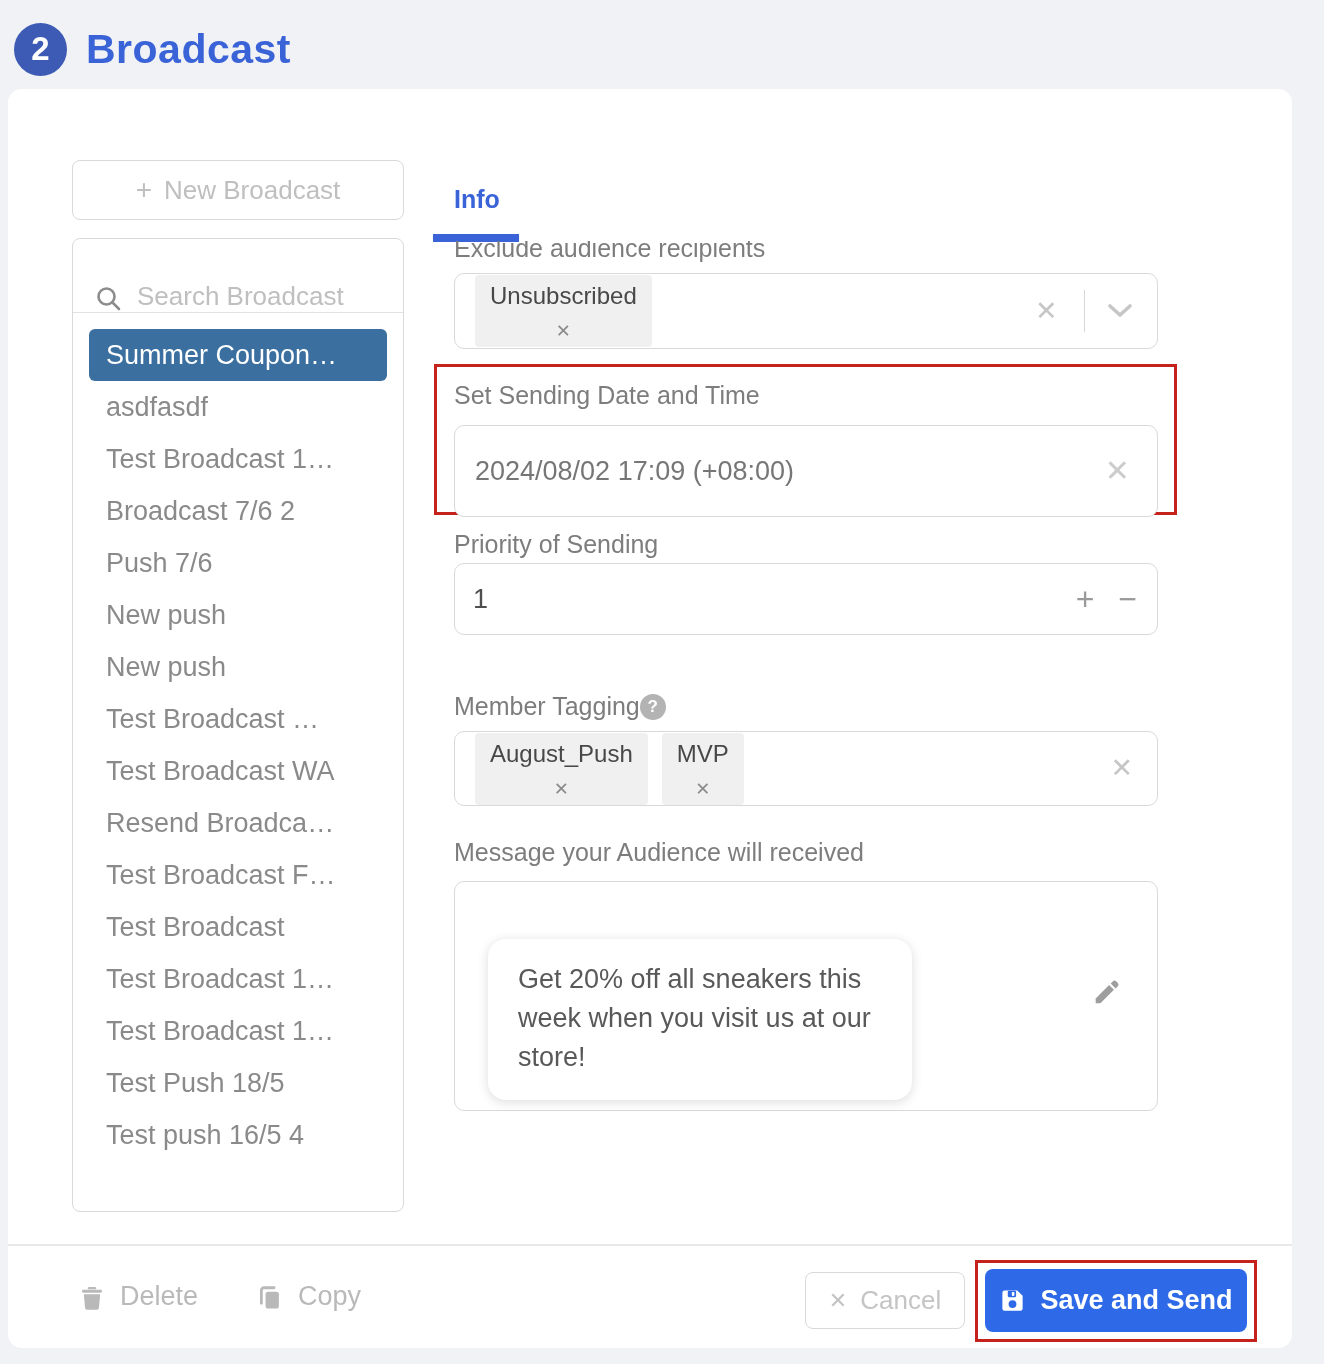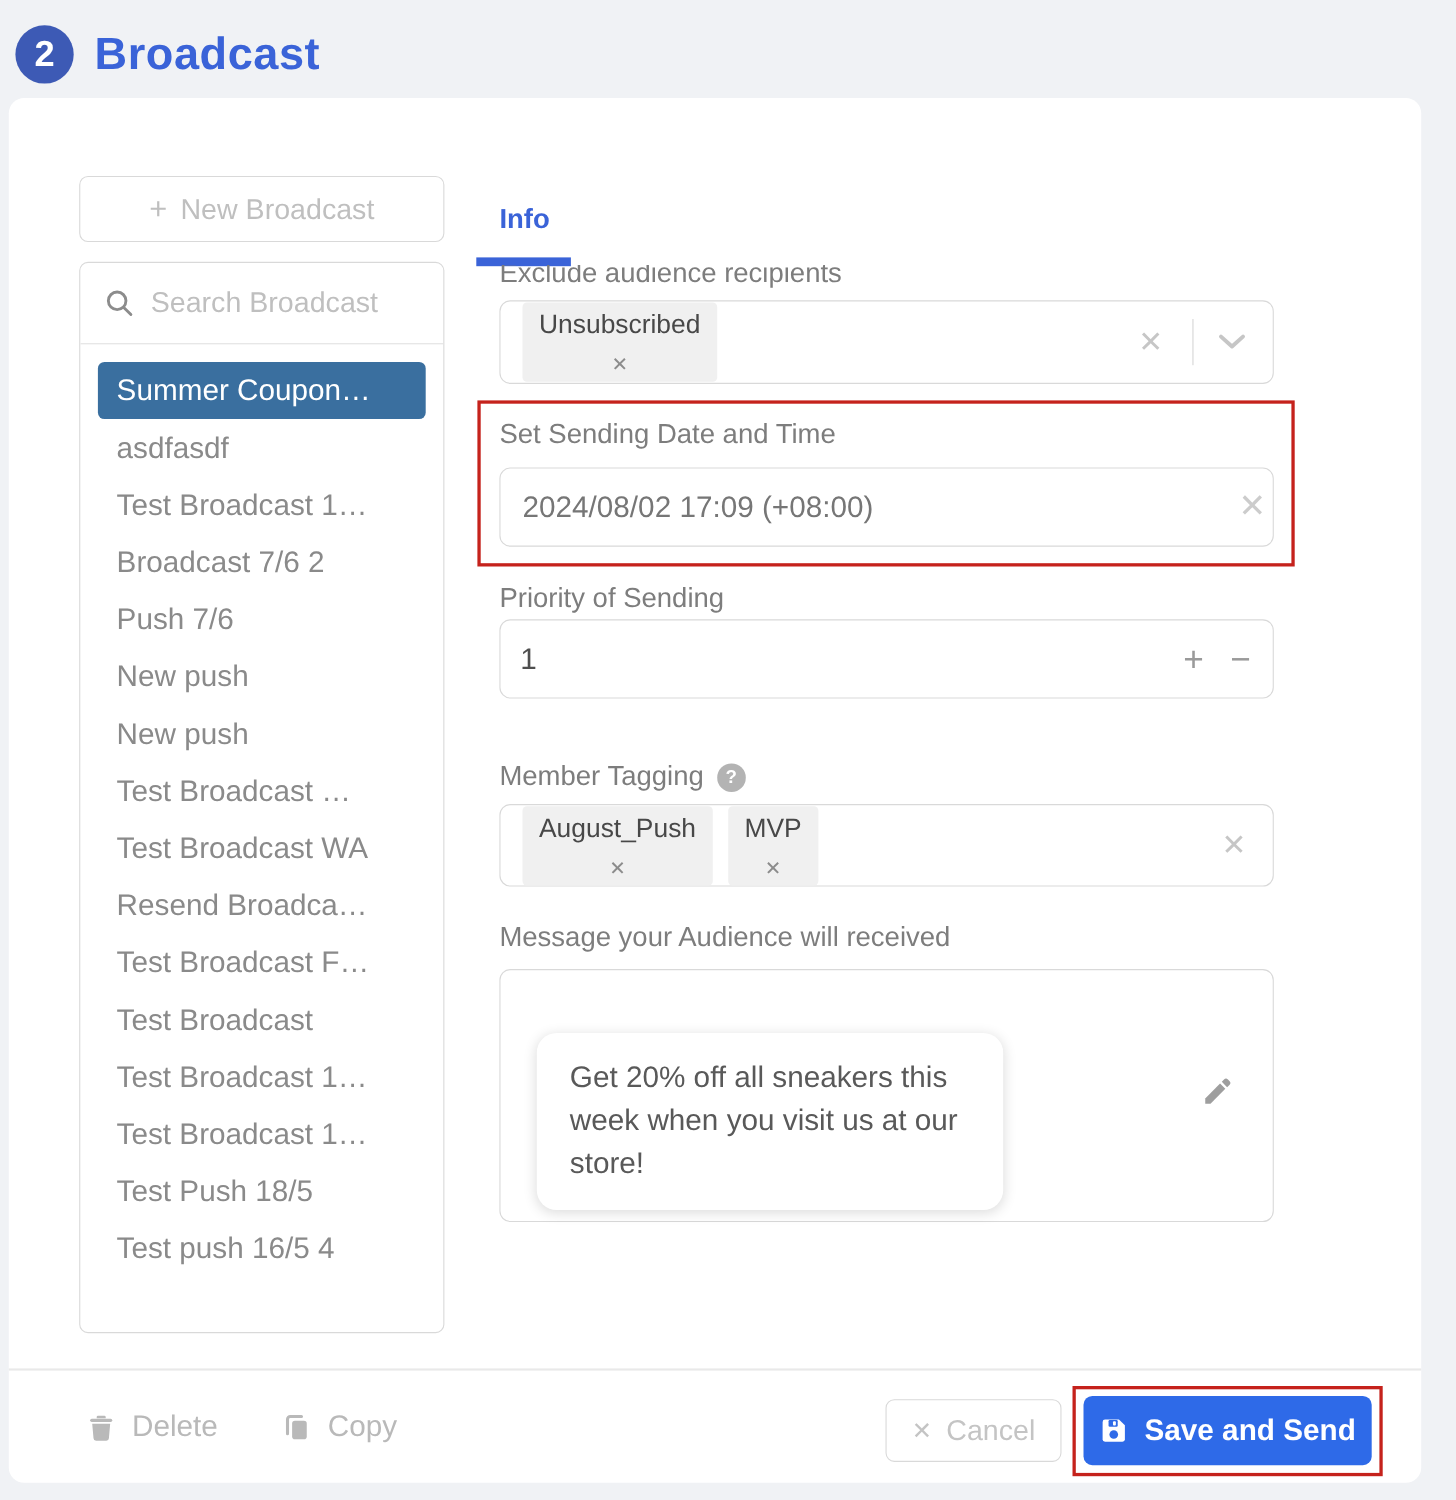--- a/index.html
+++ b/index.html
@@ -19,21 +19,21 @@
 
   
   .btn-new { position:absolute; left:64px; top:71px; width:332px; height:60px;
     background:#fff; border:1.5px solid #d9d9d9; border-radius:8px;
     display:flex; align-items:center; justify-content:center; gap:12px;
     font-size:26px; color:#bfbfbf; cursor:pointer; }
   .btn-new .plus { font-size:28px; line-height:1; }
 
   .list-panel { position:absolute; left:64px; top:149px; width:332px; height:974px;
     border:1.5px solid #d9d9d9; border-radius:8px; background:#fff; overflow:hidden; }
-  .search-row { height:74px; display:flex; align-items:center; padding:0 22px;
+  .search-row { height:74px; display:flex; align-items:flex-end; padding:0 22px;
     border-bottom:1.5px solid #e2e2e2; }
   .search-row svg { flex:0 0 auto; }
   .search-input { border:none; outline:none; margin-left:15px; width:230px;
     font-size:26px; color:#555; font-family:inherit; }
   .search-input::placeholder { color:#bfbfbf; }
   .b-list { padding-top:16px; }
   .list-item { margin:0 16px; padding:0 17px; height:52px; line-height:52px;
     font-size:27px; color:#8a8a8a; border-radius:6px; white-space:nowrap;
     overflow:hidden; cursor:pointer; }
   .list-item.selected { background:#3a6f9f; color:#fff; }
@@ -57,31 +57,31 @@
   .clear-x { font-size:27px; font-weight:bold; color:#c6c6c6; cursor:pointer; line-height:1; }
 
   .select-exclude { top:184px; height:76px; padding:0 0 0 20px; }
   .select-exclude .right-icons { margin-left:auto; display:flex; align-items:center; }
   .v-divider { width:1.5px; height:42px; background:#d6d6d6; margin:0 22px 0 26px; }
   .select-exclude .chev { margin-right:24px; display:flex; }
 
   .red-box-1 { position:absolute; left:426px; top:275px; width:743px; height:151px;
     border:3px solid #c5221c; pointer-events:none; }
   .label-schedule { position:absolute; left:446px; top:292px; }
-  .input-schedule { top:336px; height:72px; padding:0 6px 0 20px; }
+  .input-schedule { top:336px; height:92px; padding:0 27px 0 20px; }
   .input-schedule input { border:none; outline:none; flex:1; font-size:27px; color:#767676; font-family:inherit; background:transparent; }
 
   .label-priority { position:absolute; left:446px; top:441px; }
   .input-priority { top:474px; height:72px; padding:0 20px 0 18px; }
   .input-priority input { border:none; outline:none; width:400px; font-size:27px; color:#4f4f4f; font-family:inherit; background:transparent; }
   .stepper { margin-left:auto; display:flex; align-items:center; gap:24px;
     font-size:32px; color:#9a9a9a; }
   .stepper span { cursor:pointer; line-height:1; }
 
-  .label-tagging { position:absolute; left:446px; top:603px; display:flex; align-items:center; gap:12px; }
+  .label-tagging { position:absolute; left:446px; top:603px; display:flex; align-items:center; }
   .help-circle { width:26px; height:26px; border-radius:50%; background:#b3b3b3; color:#fff;
     font-size:17px; font-weight:bold; display:flex; align-items:center; justify-content:center; cursor:pointer; }
   .input-tagging { top:642px; height:75px; padding:0 24px 0 20px; }
   .input-tagging .clear-x { margin-left:auto; }
 
   .label-message { position:absolute; left:446px; top:749px; }
   .message-box { position:absolute; left:446px; top:792px; width:704px; height:230px;
     border:1.5px solid #d9d9d9; border-radius:10px; background:#fff; }
   .bubble { position:absolute; left:33px; top:57px; width:424px;
     background:#fff; border-radius:18px; box-shadow:0 2px 12px rgba(0,0,0,0.14);

